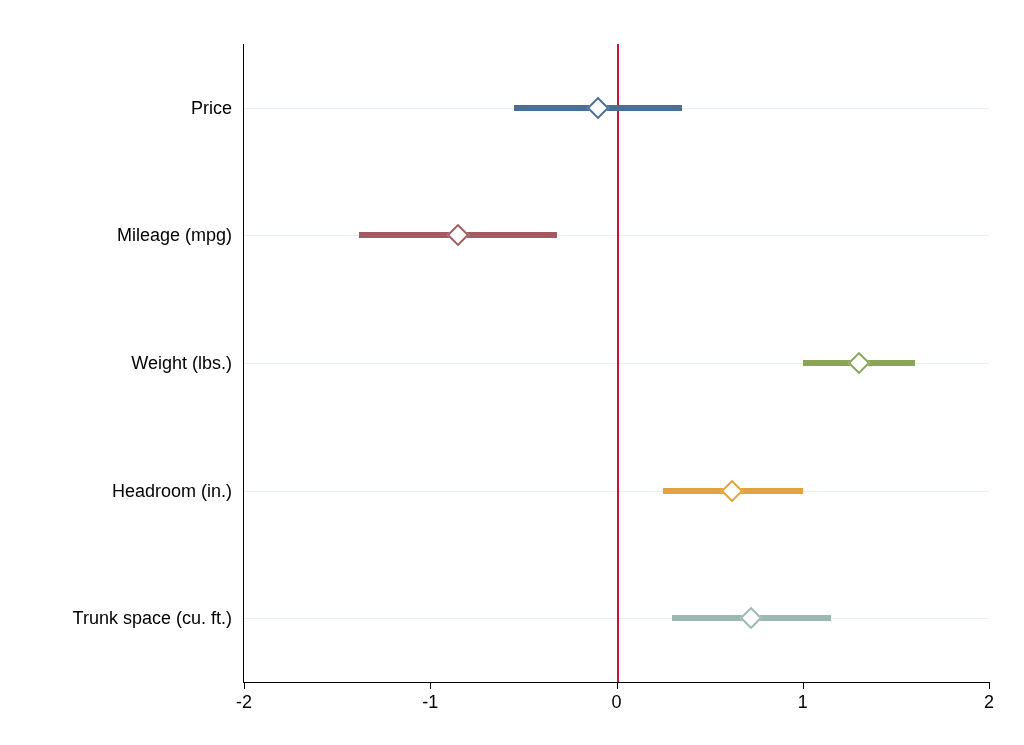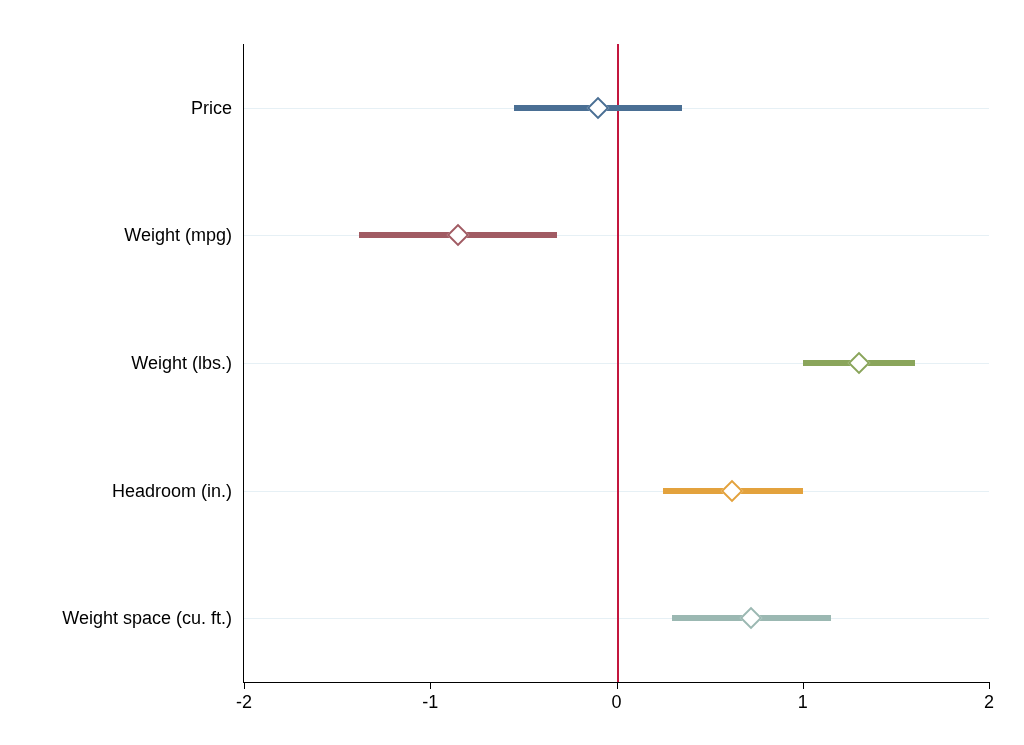--- a/index.html
+++ b/index.html
@@ -81,30 +81,30 @@
       <div class="gridline" style="top: 191.4px;"></div>
       <div class="gridline" style="top: 319px;"></div>
       <div class="gridline" style="top: 446.6px;"></div>
       <div class="gridline" style="top: 574.2px;"></div>
       <div class="refline" style="left: 372.5px;"></div>
       <div class="ci" style="left: 270.062px; width: 167.625px; top: 63.8px; background: rgb(74, 111, 148);"></div>
       <div class="marker" style="left: 353.875px; top: 63.8px; border: 2px solid rgb(74, 111, 148);"></div>
       <div class="ylabel" style="top: 63.8px;">Price</div>
       <div class="ci" style="left: 115.475px; width: 197.425px; top: 191.4px; background: rgb(161, 91, 99);"></div>
       <div class="marker" style="left: 214.187px; top: 191.4px; border: 2px solid rgb(161, 91, 99);"></div>
-      <div class="ylabel" style="top: 191.4px;">Weight (mpg)</div>
+      <div class="ylabel" style="top: 191.4px;">Mileage (mpg)</div>
       <div class="ci" style="left: 558.75px; width: 111.75px; top: 319px; background: rgb(138, 165, 91);"></div>
       <div class="marker" style="left: 614.625px; top: 319px; border: 2px solid rgb(138, 165, 91);"></div>
       <div class="ylabel" style="top: 319px; margin-left: 14px;">Weight (lbs.)</div>
       <div class="ci" style="left: 419.062px; width: 139.688px; top: 446.6px; background: rgb(227, 162, 61);"></div>
       <div class="marker" style="left: 487.975px; top: 446.6px; border: 2px solid rgb(227, 162, 61);"></div>
       <div class="ylabel" style="top: 446.6px;">Headroom (in.)</div>
       <div class="ci" style="left: 428.375px; width: 158.312px; top: 574.2px; background: rgb(155, 184, 178);"></div>
       <div class="marker" style="left: 506.6px; top: 574.2px; border: 2px solid rgb(155, 184, 178);"></div>
-      <div class="ylabel" style="top: 574.2px;">Weight space (cu. ft.)</div>
+      <div class="ylabel" style="top: 574.2px;">Trunk space (cu. ft.)</div>
       <div class="xtick-mark" style="left: 0px;"></div>
       <div class="xtick" style="left: 0px;">-2</div>
       <div class="xtick-mark" style="left: 186.25px;"></div>
       <div class="xtick" style="left: 186.25px;">-1</div>
       <div class="xtick-mark" style="left: 372.5px;"></div>
       <div class="xtick" style="left: 372.5px;">0</div>
       <div class="xtick-mark" style="left: 558.75px;"></div>
       <div class="xtick" style="left: 558.75px;">1</div>
       <div class="xtick-mark" style="left: 745px;"></div>
       <div class="xtick" style="left: 745px;">2</div>

